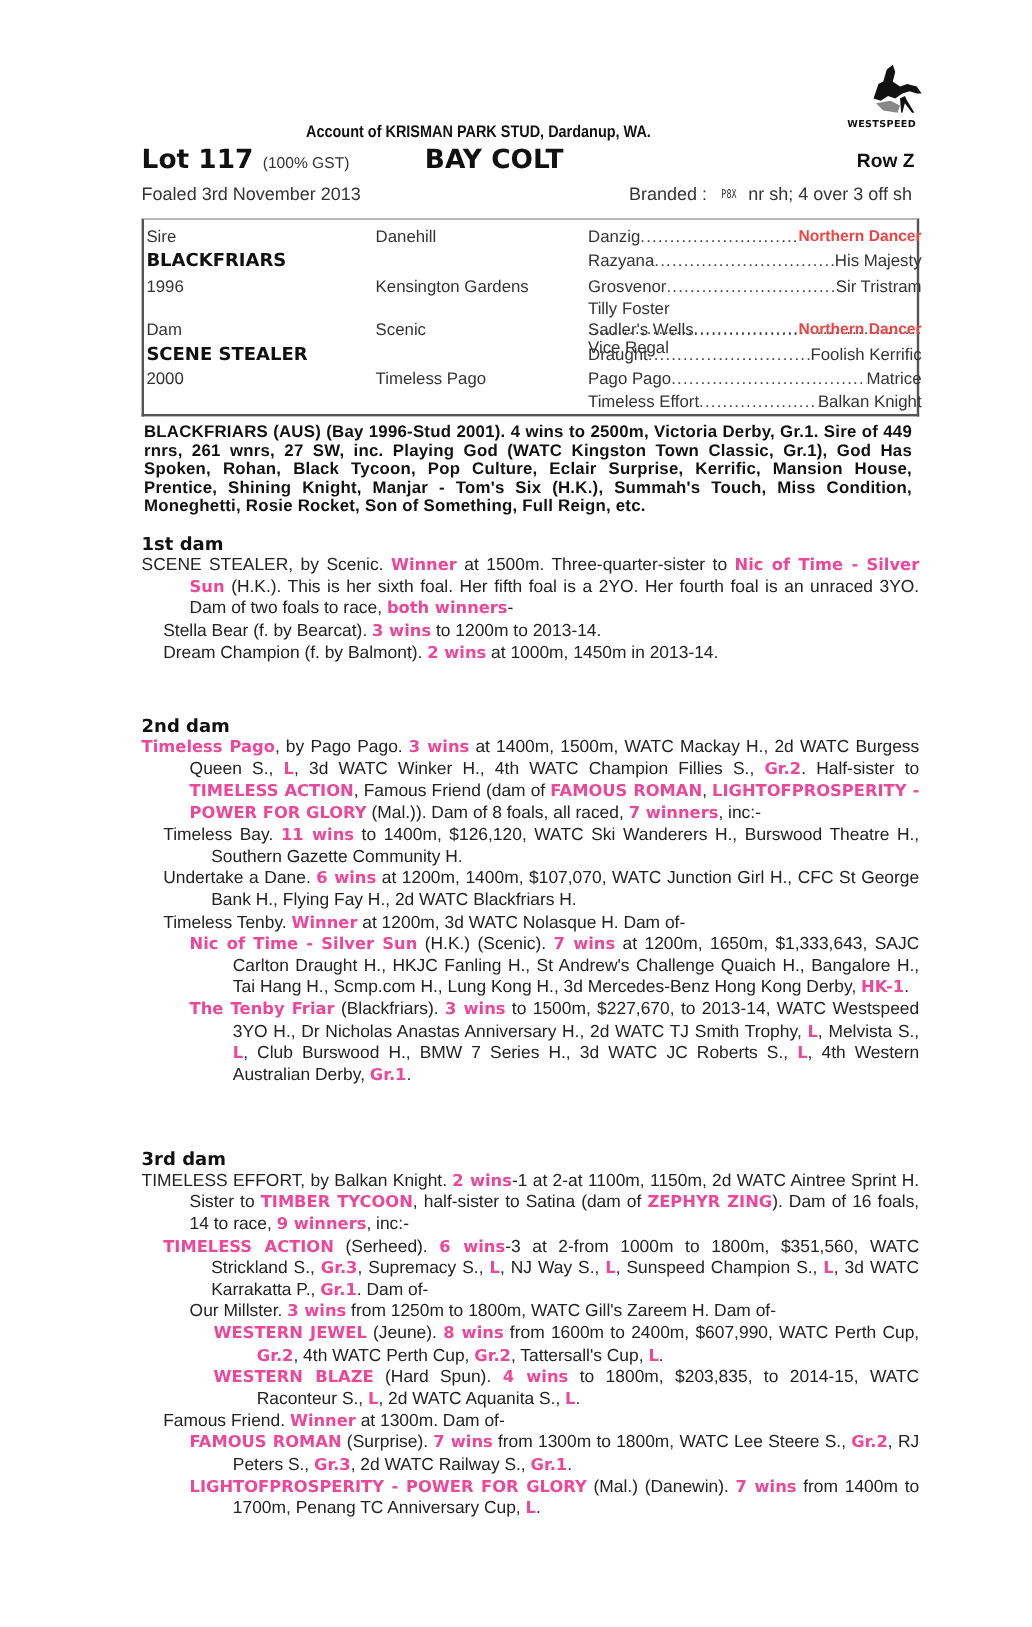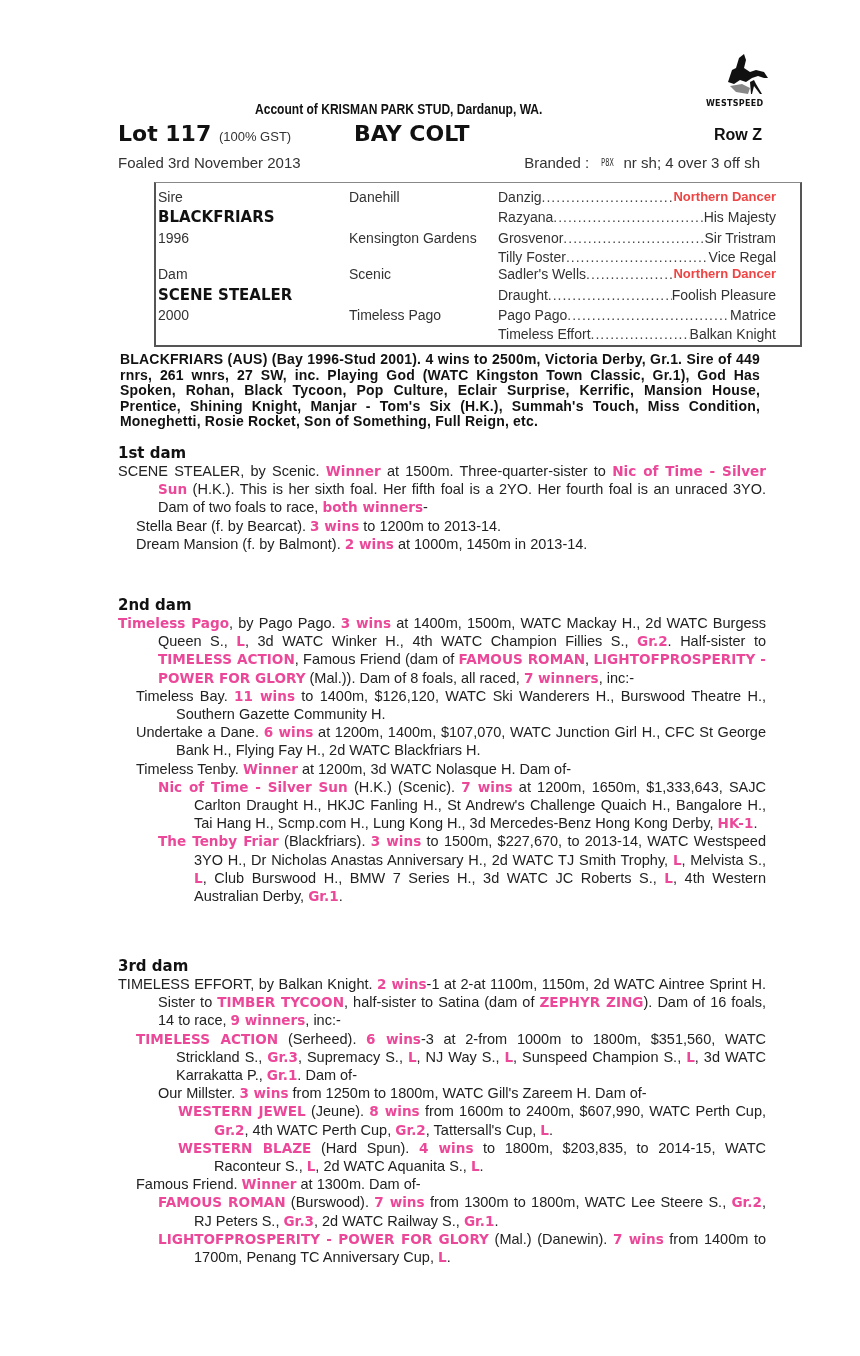--- a/index.html
+++ b/index.html
@@ -10,24 +10,24 @@
   .account { position: absolute; left: 137px; top: 101px; font-size: 14px; font-weight: bold; transform: scaleX(0.86); transform-origin: left; white-space: nowrap; }
   .lot-row { position: absolute; left: 0; top: 121px; width: 648px; height: 28px; }
   .lot { position: absolute; left: 0; top: 0; font-size: 22px; font-weight: bold; font-family: "DejaVu Sans", sans-serif; }
   .gst { font-size: 13px; font-weight: normal; font-family: "Liberation Sans", sans-serif; color: #333; }
   .colt { position: absolute; left: 236px; top: 0; font-size: 22px; font-weight: bold; font-family: "DejaVu Sans", sans-serif; }
   .rowz { position: absolute; right: 4px; top: 5px; font-size: 16px; font-weight: bold; }
   .foaled-row { position: absolute; left: 0; top: 154px; width: 648px; font-size: 15px; color: #333; }
   .foaled { position: absolute; left: 0; top: 0; }
   .branded { position: absolute; right: 6px; top: 0; white-space: nowrap; }
   .brand-mark { display: inline-block; font-size: 10px; line-height: 8px; vertical-align: 2px; width: 14px; text-align: center; transform: scaleX(0.7); margin: 0 6px; font-family: "DejaVu Sans Mono", monospace; }
-  .pedigree { position: absolute; left: 0; top: 182px; width: 644px; height: 162px; border: 2px solid #555; border-top: 1.5px solid #888; font-size: 14px; color: #333; margin-left: 36px; }
+  .pedigree { position: absolute; left: 0; top: 182px; width: 644px; height: 162px; border: 2px solid #555; border-top: 1.5px solid #888; font-size: 14px; color: #333; }
   .pedigree .cell { position: absolute; white-space: nowrap; }
   .ped-bold { font-weight: bold; font-family: "DejaVu Sans", sans-serif; color: #111; font-size: 15px; }
-  .gp { position: absolute; left: 342px; width: 278px; white-space: nowrap; display: flex; }
+  .gp { position: absolute; left: 370px; width: 278px; white-space: nowrap; display: flex; }
   .gp .name { flex: 0 0 auto; }
   .gp .dots { flex: 1 1 auto; overflow: hidden; color: #444; letter-spacing: 1px; }
   .gp .dots::after { content: "........................................................................"; }
   .gp .sire { flex: 0 0 auto; }
   .gp .sire.b { font-weight: bold; font-family: Liberation Sans, sans-serif; color: #ef4444; font-size: 13px; }
   .sire-summary { position: absolute; left: 2px; top: 352px; width: 640px; font-size: 14px; font-weight: bold; line-height: 15.5px; text-align: justify; font-family: "Liberation Sans", sans-serif; letter-spacing: 0.2px; }
   .section { position: absolute; left: 0; width: 648px; font-size: 14.5px; line-height: 18.2px; color: #222; }
   .section h3 { margin: 0; font-size: 15px; font-weight: bold; font-family: "DejaVu Sans", sans-serif; color: #111; line-height: 17px; }
   .p { text-align: justify; }
   .b { font-weight: bold; font-family: "DejaVu Sans", sans-serif; color: #ec4899; font-size: 13.6px; }
@@ -90,70 +90,70 @@
     <div class="gp" style="top:26px;">
         <span class="name">Razyana</span>
         <span class="dots"></span>
         <span class="sire">His Majesty</span>
       </div>
     <div class="gp" style="top:47px;">
         <span class="name">Grosvenor</span>
         <span class="dots"></span>
         <span class="sire">Sir Tristram</span>
       </div>
-    <div class="gp" style="top:66px;">
+    <div class="gp" style="top:66px;flex-direction:column;">
         <span class="name">Tilly Foster</span>
         <span class="dots"></span>
         <span class="sire">Vice Regal</span>
       </div>
     <div class="gp" style="top:83px;">
         <span class="name">Sadler's Wells</span>
         <span class="dots"></span>
         <span class="sire b">Northern Dancer</span>
       </div>
     <div class="gp" style="top:104px;">
         <span class="name">Draught</span>
         <span class="dots"></span>
-        <span class="sire">Foolish Pleasure</span>
+        <span class="sire">Foolish Kerrific</span>
       </div>
     <div class="gp" style="top:124px;">
         <span class="name">Pago Pago</span>
         <span class="dots"></span>
         <span class="sire">Matrice</span>
       </div>
     <div class="gp" style="top:143px;">
         <span class="name">Timeless Effort</span>
         <span class="dots"></span>
         <span class="sire">Balkan Knight</span>
       </div>
   </div>
 
   <div class="sire-summary">BLACKFRIARS (AUS) (Bay 1996-Stud 2001). 4 wins to 2500m, Victoria Derby, Gr.1. Sire of 449 rnrs, 261 wnrs, 27 SW, inc. Playing God (WATC Kingston Town Classic, Gr.1), God Has Spoken, Rohan, Black Tycoon, Pop Culture, Eclair Surprise, Kerrific, Mansion House, Prentice, Shining Knight, Manjar - Tom's Six (H.K.), Summah's Touch, Miss Condition, Moneghetti, Rosie Rocket, Son of Something, Full Reign, etc.</div>
 
   <div class="section" style="top:445px;">
     <h3>1st dam</h3>
     <div class="p i0"><span>SCENE STEALER, by Scenic. </span><span class="b">Winner</span><span> at 1500m. Three-quarter-sister to </span><span class="b">Nic of Time - Silver Sun</span><span> (H.K.). This is her sixth foal. Her fifth foal is a 2YO. Her fourth foal is an unraced 3YO. Dam of two foals to race, </span><span class="b">both winners</span><span>-</span></div>
     <div class="p i1"><span>Stella Bear (f. by Bearcat). </span><span class="b">3 wins</span><span> to 1200m to 2013-14.</span></div>
-    <div class="p i1"><span>Dream Mansion (f. by Balmont). </span><span class="b">2 wins</span><span> at 1000m, 1450m in 2013-14.</span></div>
+    <div class="p i1"><span>Dream Champion (f. by Balmont). </span><span class="b">2 wins</span><span> at 1000m, 1450m in 2013-14.</span></div>
   </div>
 
   <div class="section" style="top:597px;">
     <h3>2nd dam</h3>
     <div class="p i0"><span class="b">Timeless Pago</span><span>, by Pago Pago. </span><span class="b">3 wins</span><span> at 1400m, 1500m, WATC Mackay H., 2d WATC Burgess Queen S., </span><span class="b">L</span><span>, 3d WATC Winker H., 4th WATC Champion Fillies S., </span><span class="b">Gr.2</span><span>. Half-sister to </span><span class="b">TIMELESS ACTION</span><span>, Famous Friend (dam of </span><span class="b">FAMOUS ROMAN</span><span>, </span><span class="b">LIGHTOFPROSPERITY - POWER FOR GLORY</span><span> (Mal.)). Dam of 8 foals, all raced, </span><span class="b">7 winners</span><span>, inc:-</span></div>
     <div class="p i1"><span>Timeless Bay. </span><span class="b">11 wins</span><span> to 1400m, $126,120, WATC Ski Wanderers H., Burswood Theatre H., Southern Gazette Community H.</span></div>
     <div class="p i1"><span>Undertake a Dane. </span><span class="b">6 wins</span><span> at 1200m, 1400m, $107,070, WATC Junction Girl H., CFC St George Bank H., Flying Fay H., 2d WATC Blackfriars H.</span></div>
     <div class="p i1"><span>Timeless Tenby. </span><span class="b">Winner</span><span> at 1200m, 3d WATC Nolasque H. Dam of-</span></div>
     <div class="p i2"><span class="b">Nic of Time - Silver Sun</span><span> (H.K.) (Scenic). </span><span class="b">7 wins</span><span> at 1200m, 1650m, $1,333,643, SAJC Carlton Draught H., HKJC Fanling H., St Andrew's Challenge Quaich H., Bangalore H., Tai Hang H., Scmp.com H., Lung Kong H., 3d Mercedes-Benz Hong Kong Derby, </span><span class="b">HK-1</span><span>.</span></div>
     <div class="p i2"><span class="b">The Tenby Friar</span><span> (Blackfriars). </span><span class="b">3 wins</span><span> to 1500m, $227,670, to 2013-14, WATC Westspeed 3YO H., Dr Nicholas Anastas Anniversary H., 2d WATC TJ Smith Trophy, </span><span class="b">L</span><span>, Melvista S., </span><span class="b">L</span><span>, Club Burswood H., BMW 7 Series H., 3d WATC JC Roberts S., </span><span class="b">L</span><span>, 4th Western Australian Derby, </span><span class="b">Gr.1</span><span>.</span></div>
   </div>
 
   <div class="section" style="top:958px;">
     <h3>3rd dam</h3>
     <div class="p i0"><span>TIMELESS EFFORT, by Balkan Knight. </span><span class="b">2 wins</span><span>-1 at 2-at 1100m, 1150m, 2d WATC Aintree Sprint H. Sister to </span><span class="b">TIMBER TYCOON</span><span>, half-sister to Satina (dam of </span><span class="b">ZEPHYR ZING</span><span>). Dam of 16 foals, 14 to race, </span><span class="b">9 winners</span><span>, inc:-</span></div>
     <div class="p i1"><span class="b">TIMELESS ACTION</span><span> (Serheed). </span><span class="b">6 wins</span><span>-3 at 2-from 1000m to 1800m, $351,560, WATC Strickland S., </span><span class="b">Gr.3</span><span>, Supremacy S., </span><span class="b">L</span><span>, NJ Way S., </span><span class="b">L</span><span>, Sunspeed Champion S., </span><span class="b">L</span><span>, 3d WATC Karrakatta P., </span><span class="b">Gr.1</span><span>. Dam of-</span></div>
     <div class="p i2"><span>Our Millster. </span><span class="b">3 wins</span><span> from 1250m to 1800m, WATC Gill's Zareem H. Dam of-</span></div>
     <div class="p i3"><span class="b">WESTERN JEWEL</span><span> (Jeune). </span><span class="b">8 wins</span><span> from 1600m to 2400m, $607,990, WATC Perth Cup, </span><span class="b">Gr.2</span><span>, 4th WATC Perth Cup, </span><span class="b">Gr.2</span><span>, Tattersall's Cup, </span><span class="b">L</span><span>.</span></div>
     <div class="p i3"><span class="b">WESTERN BLAZE</span><span> (Hard Spun). </span><span class="b">4 wins</span><span> to 1800m, $203,835, to 2014-15, WATC Raconteur S., </span><span class="b">L</span><span>, 2d WATC Aquanita S., </span><span class="b">L</span><span>.</span></div>
     <div class="p i1"><span>Famous Friend. </span><span class="b">Winner</span><span> at 1300m. Dam of-</span></div>
-    <div class="p i2"><span class="b">FAMOUS ROMAN</span><span> (Burswood). </span><span class="b">7 wins</span><span> from 1300m to 1800m, WATC Lee Steere S., </span><span class="b">Gr.2</span><span>, RJ Peters S., </span><span class="b">Gr.3</span><span>, 2d WATC Railway S., </span><span class="b">Gr.1</span><span>.</span></div>
+    <div class="p i2"><span class="b">FAMOUS ROMAN</span><span> (Surprise). </span><span class="b">7 wins</span><span> from 1300m to 1800m, WATC Lee Steere S., </span><span class="b">Gr.2</span><span>, RJ Peters S., </span><span class="b">Gr.3</span><span>, 2d WATC Railway S., </span><span class="b">Gr.1</span><span>.</span></div>
     <div class="p i2"><span class="b">LIGHTOFPROSPERITY - POWER FOR GLORY</span><span> (Mal.) (Danewin). </span><span class="b">7 wins</span><span> from 1400m to 1700m, Penang TC Anniversary Cup, </span><span class="b">L</span><span>.</span></div>
   </div>
 </div>
 
 </body></html>

